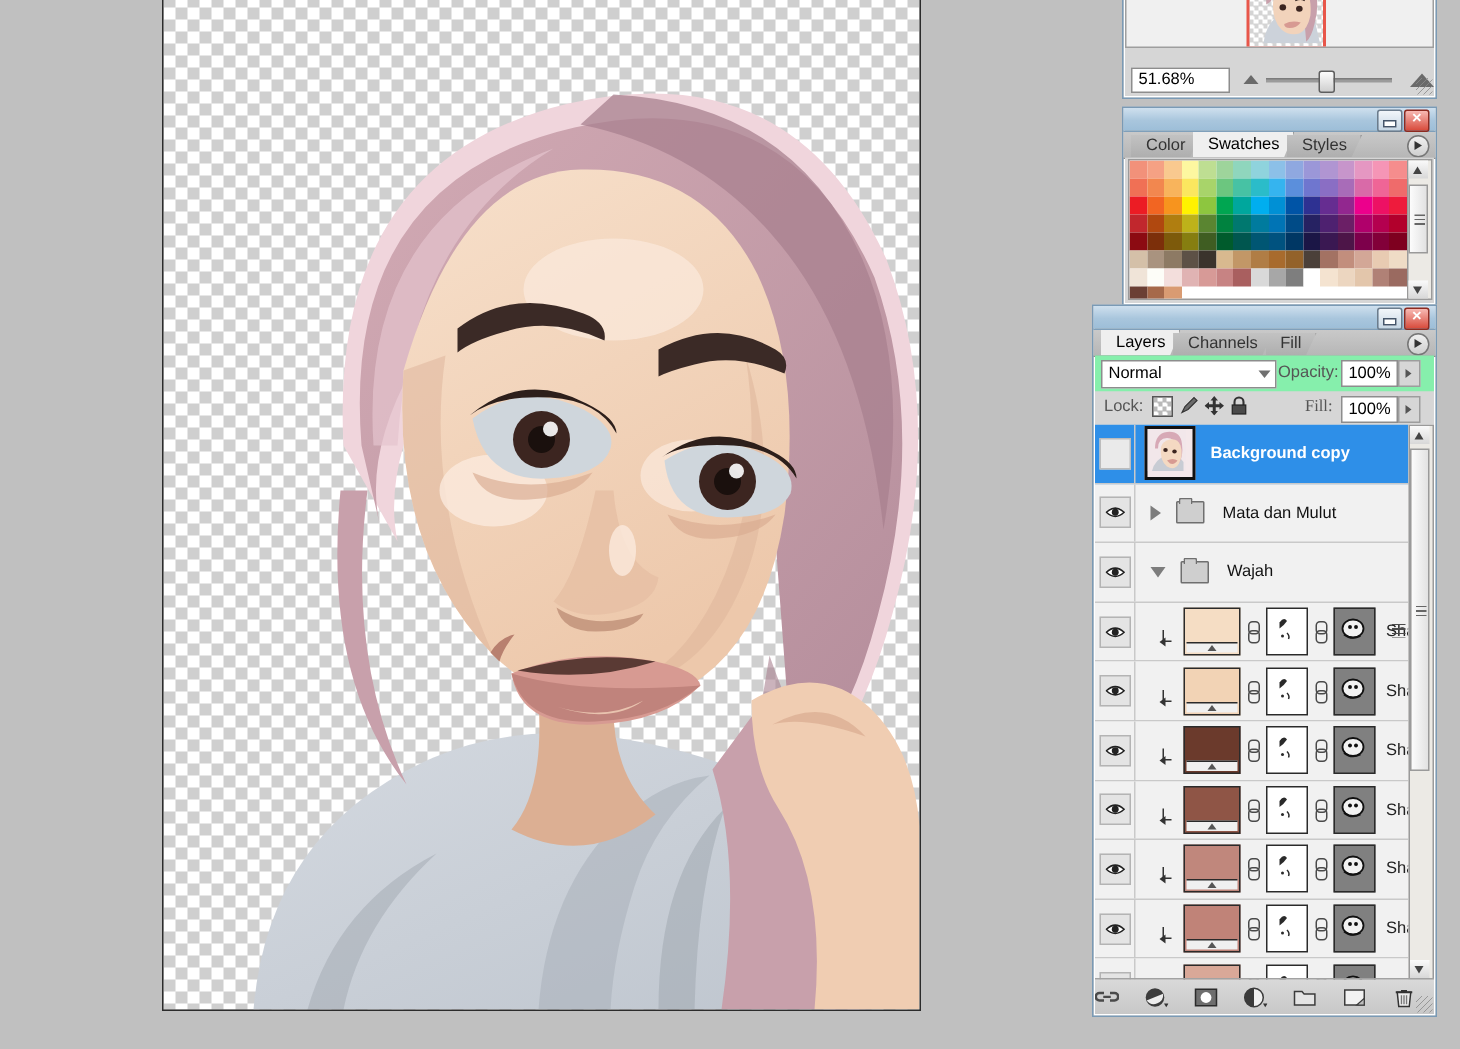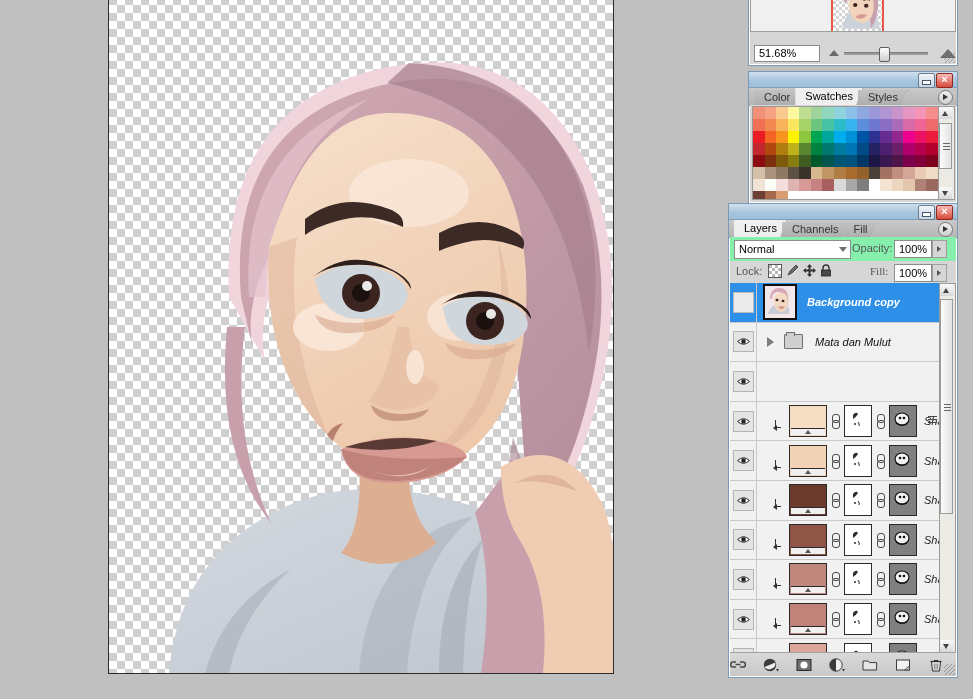--- a/index.html
+++ b/index.html
@@ -105,21 +105,21 @@
   .stepper{position:absolute;width:13px;height:16px;background:#d6d6d6;
     border:1px solid #9d9d9d;}
   .stepper:after{content:"";position:absolute;left:4px;top:5px;
     border-left:4px solid #555;border-top:3px solid transparent;border-bottom:3px solid transparent;}
   #ly-lock{position:absolute;left:1px;top:57px;right:1px;height:22px;background:#d6d6d6;
     border-bottom:1px solid #a9a9a9;}
   #ly-list{position:absolute;left:1px;top:79px;right:1px;bottom:24px;
     background:#f1f1f1;overflow:hidden;}
   #ly-rows{position:absolute;left:0;top:0;right:17px;bottom:0;overflow:hidden;}
   .lrow{position:relative;height:38.6px;border-bottom:1px solid #c9c9c9;
-    display:flex;align-items:center;background:#f1f1f1;font-style:italic;}
+    display:flex;align-items:center;background:#f1f1f1;}
   .lrow.sel{background:#2e8fe8;}
   .eye{width:26px;height:100%;display:flex;align-items:center;justify-content:center;
     border-right:1px solid #c9c9c9;flex:0 0 26px;}
   .eyebox{width:19px;height:19px;display:flex;align-items:center;justify-content:center;
     background:#e4e4e4;border:1px solid #b4b4b4;}
   .eyebox.empty{background:#f6f6f6;}
   .lrow.sel .eyebox{background:#eaeaea;border-color:#bcbcbc;}
   .lcontent{display:flex;align-items:center;flex:1;padding-left:6px;height:100%;gap:4px;}
   .disc-tri{width:0;height:0;border-left:7px solid #7d7d7d;
     border-top:5px solid transparent;border-bottom:5px solid transparent;margin-left:4px;}
@@ -489,20 +489,25 @@
         </div>
         <div class="lrow">
           <div class="eye">
             <div class="eyebox">
               <svg width="13" height="9" viewBox="0 0 13 9">
                 <path d="M0.6 4.5 Q6.5 -1 12.4 4.5 Q6.5 10 0.6 4.5 Z" fill="#fff" stroke="#222" stroke-width="1"></path>
                 <circle cx="6.5" cy="4.5" r="2.3" fill="#222"></circle>
               </svg>
             </div>
           </div>
+          <div class="lcontent">
+            <div class="disc-tri open"></div>
+            <div class="folder" style="margin-left: 6px;"></div>
+            <span class="lname" style="margin-left: 8px;">Wajah</span>
+          </div>
         </div>
         <div class="lrow">
           <div class="eye">
             <div class="eyebox">
               <svg width="13" height="9" viewBox="0 0 13 9">
                 <path d="M0.6 4.5 Q6.5 -1 12.4 4.5 Q6.5 10 0.6 4.5 Z" fill="#fff" stroke="#222" stroke-width="1"></path>
                 <circle cx="6.5" cy="4.5" r="2.3" fill="#222"></circle>
               </svg>
             </div>
           </div>

